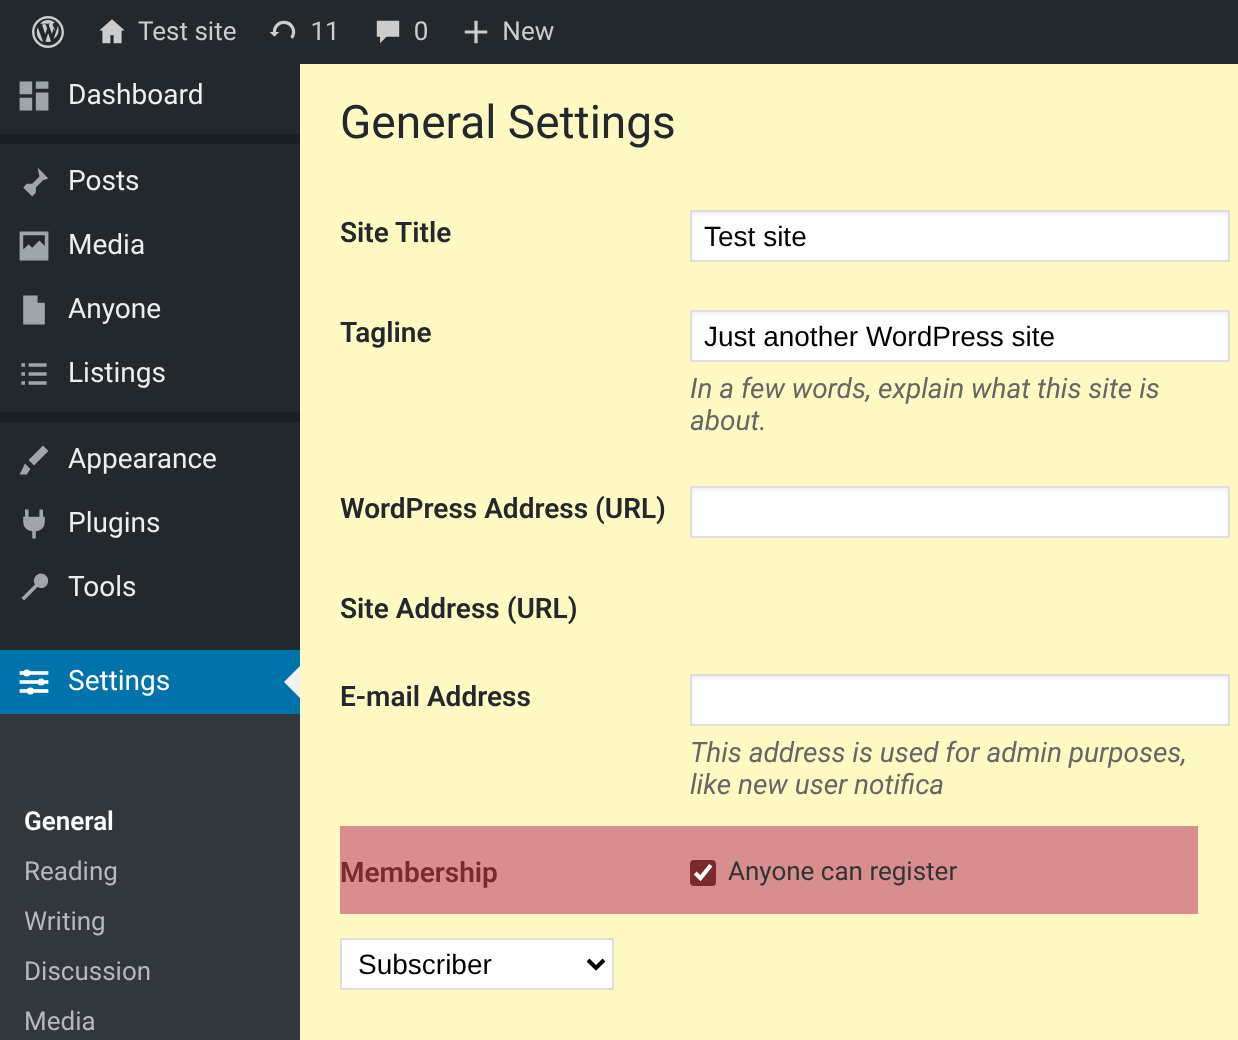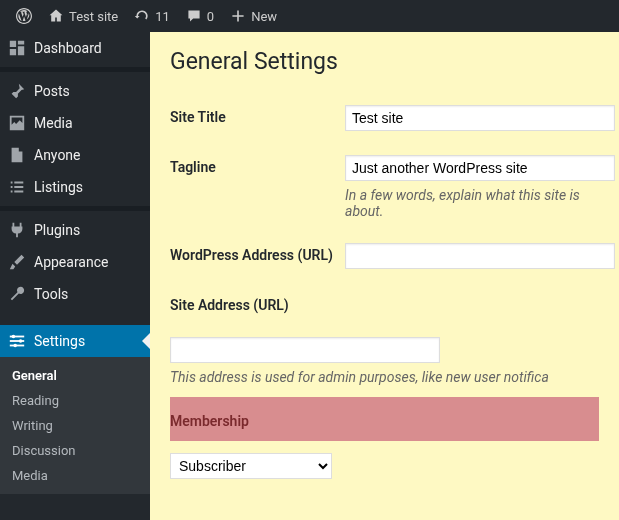--- a/index.html
+++ b/index.html
@@ -13,30 +13,30 @@
 
 .sidebar { width: 150px; background: #23282d; color: #eee; flex-shrink: 0; }
 .menu-item { display: flex; align-items: center; gap: 8px; padding: 7px 8px; cursor: pointer; color: #eee; font-size: 14px; }
 .menu-item svg { width: 18px; height: 18px; fill: #a0a5aa; flex-shrink: 0; }
 .menu-item.current { background: #0073aa; color: #fff; position: relative; margin-top: 15px; }
 .menu-item.current svg { fill: #fff; }
 .menu-item.current::after { content: ''; position: absolute; right: 0; top: 50%; transform: translateY(-50%); border: 8px solid transparent; border-right-color: #f1f1f1; }
 .menu-sep { height: 5px; background: #191e23; margin: 3px 0; }
 .submenu { background: #32373c; padding: 6px 0; }
 .submenu-item { padding: 5px 12px; font-size: 13px; color: #b4b9be; cursor: pointer; }
-.submenu-item.current { color: #fff; font-weight: 600; }
+.submenu-item.current { color: #fff; font-weight: 600; margin-top: 36px; }
 
 .content { flex: 1; padding: 10px 20px 16px 20px; overflow: hidden; background: #fef9c3; }
 h1 { font-size: 23px; font-weight: 400; color: #23282d; margin: 6px 0 18px; }
 
 .form-row { display: flex; align-items: flex-start; padding: 12px 0; }
 .form-label { width: 175px; font-weight: 600; font-size: 14px; color: #23282d; padding-top: 4px; flex-shrink: 0; }
 .form-field { flex: 1; }
 .form-field input[type="text"] { width: 270px; padding: 4px 6px; border: 1px solid #ddd; background: #fff; font-size: 14px; box-shadow: inset 0 1px 2px rgba(0,0,0,0.07); }
-.form-field select { width: 162px; padding: 2px 4px; border: 1px solid #ddd; background: #fff; font-size: 14px; height: 26px; }
+.form-field select { width: 137px; padding: 2px 4px; border: 1px solid #ddd; background: #fff; font-size: 14px; height: 26px; }
 .desc { color: #666; font-style: italic; font-size: 14px; margin-top: 6px; }
 .desc a { color: #0073aa; }
 
 .highlight { background: #d88d8f; }
 .highlight .form-label { color: #7a2a2d; }
 .highlight .cb-label { color: #333; }
 .highlight input[type="checkbox"] { accent-color: #7a2a2d; }
 .cb-wrap { display: flex; align-items: center; gap: 6px; padding-top: 4px; }
 </style>
 </head>
@@ -103,29 +103,29 @@
       </div>
     <div class="menu-item">
         <svg viewBox="0 0 20 20">
           <path d="M3 4h2v2H3zm4 0h10v2H7zM3 9h2v2H3zm4 0h10v2H7zm-4 5h2v2H3zm4 0h10v2H7z"></path>
         </svg>
         <span>Listings</span>
       </div>
     <div class="menu-sep"></div>
     <div class="menu-item">
         <svg viewBox="0 0 20 20">
+          <path d="M15 2l3 3-8 8-3-3zM5 12l3 3-2 3-4 0z"></path>
+        </svg>
+        <span>Appearance</span>
+      </div>
+    <div class="menu-item">
+        <svg viewBox="0 0 20 20">
           <path d="M7 2v4h6V2h2v4h1v3a5 5 0 01-5 5v4H9v-4a5 5 0 01-5-5V6h1V2z"></path>
         </svg>
         <span>Plugins</span>
-      </div>
-    <div class="menu-item">
-        <svg viewBox="0 0 20 20">
-          <path d="M15 2l3 3-8 8-3-3zM5 12l3 3-2 3-4 0z"></path>
-        </svg>
-        <span>Appearance</span>
       </div>
     <div class="menu-item">
         <svg viewBox="0 0 20 20">
           <path d="M14 2a4 4 0 00-3.5 6L3 15.5 4.5 17 12 9.5A4 4 0 1014 2z"></path>
         </svg>
         <span>Tools</span>
       </div>
     <div class="menu-item current">
         <svg viewBox="0 0 20 20">
           <rect x="2" y="4" width="16" height="2"></rect>
@@ -167,28 +167,35 @@
     <div class="form-row">
       <div class="form-label">WordPress Address (URL)</div>
       <div class="form-field"><input type="text" value="" style=""></div>
     </div>
 
     <div class="form-row">
       <div class="form-label">Site Address (URL)</div>
     </div>
 
     <div class="form-row">
+      <div class="form-label">E-mail Address</div>
       <div class="form-field">
         <input type="text" value="" style="">
         <div class="desc">This address is used for admin purposes, like new user notifica</div>
       </div>
     </div>
 
     <div class="form-row highlight">
       <div class="form-label">Membership</div>
+      <div class="form-field">
+        <div class="cb-wrap">
+          <input type="checkbox" checked="" style="">
+          <span class="cb-label">Anyone can register</span>
+        </div>
+      </div>
     </div>
 
     <div class="form-row">
       <div class="form-field">
         <select><option>Subscriber</option></select>
       </div>
     </div>
 
   </div>
 </div>

